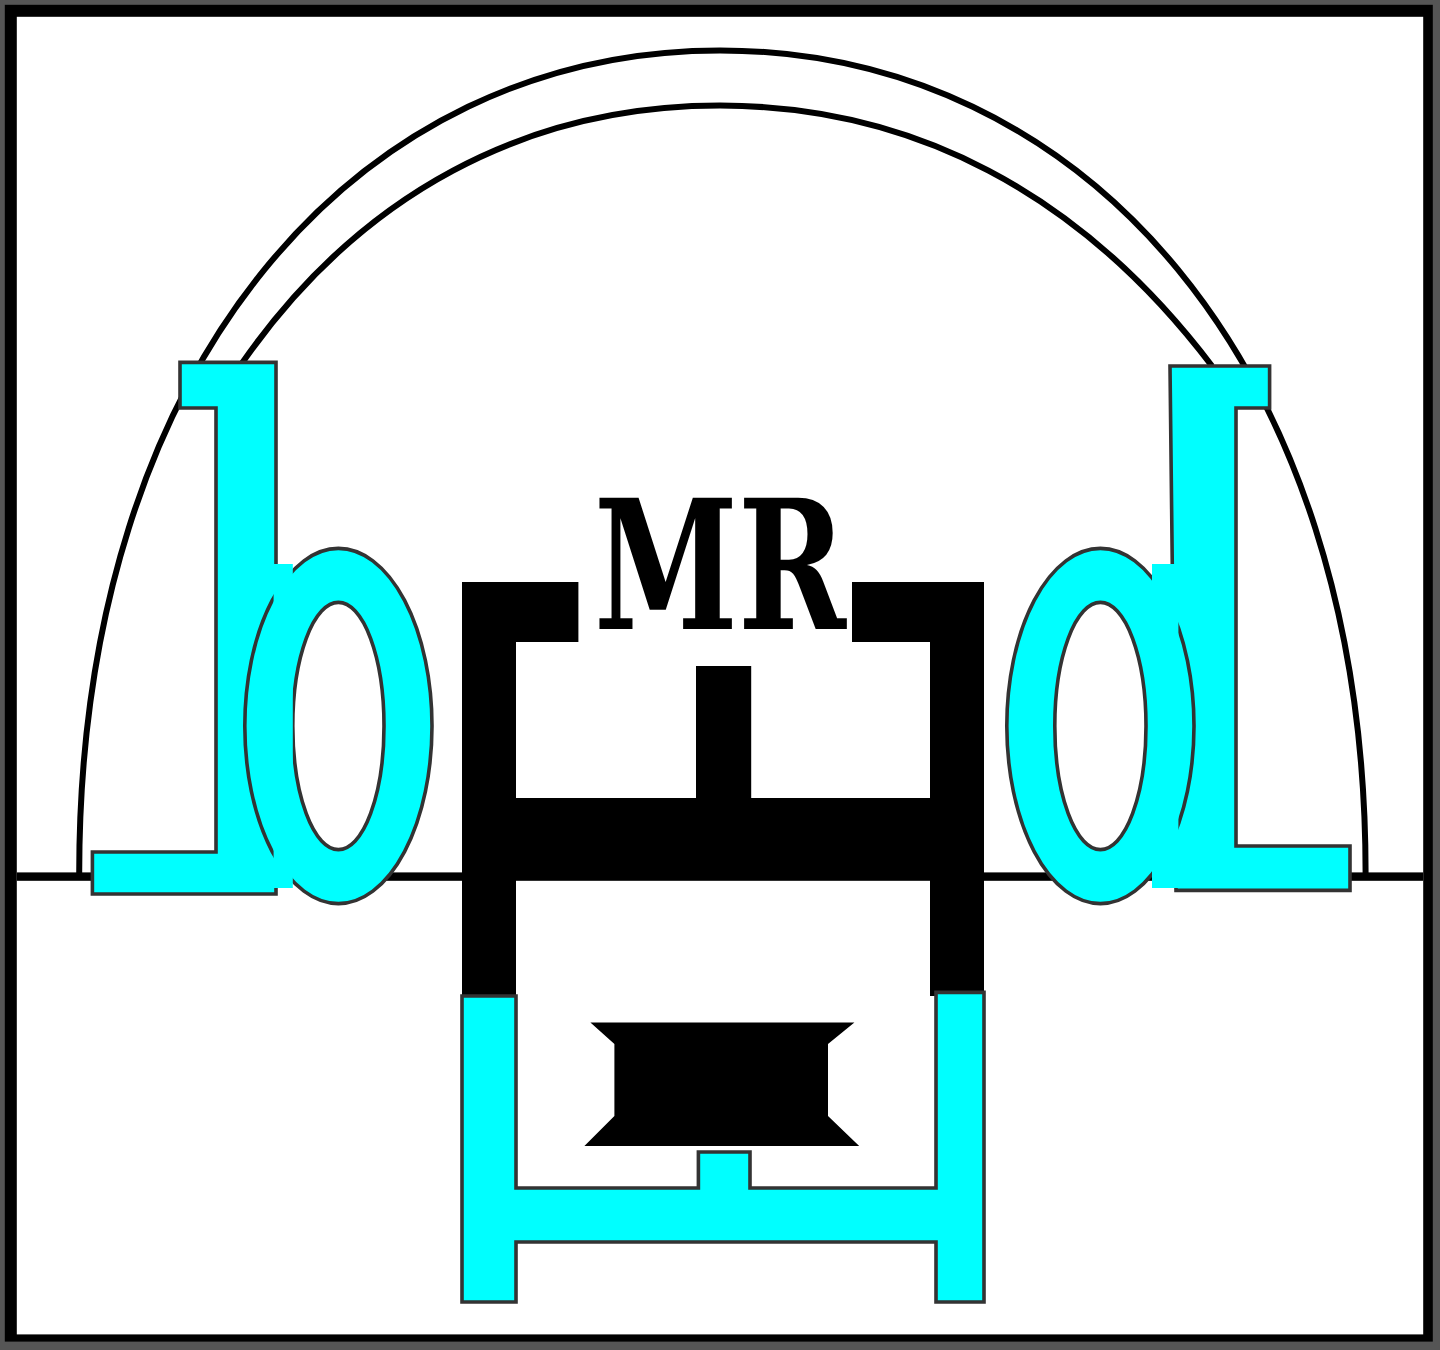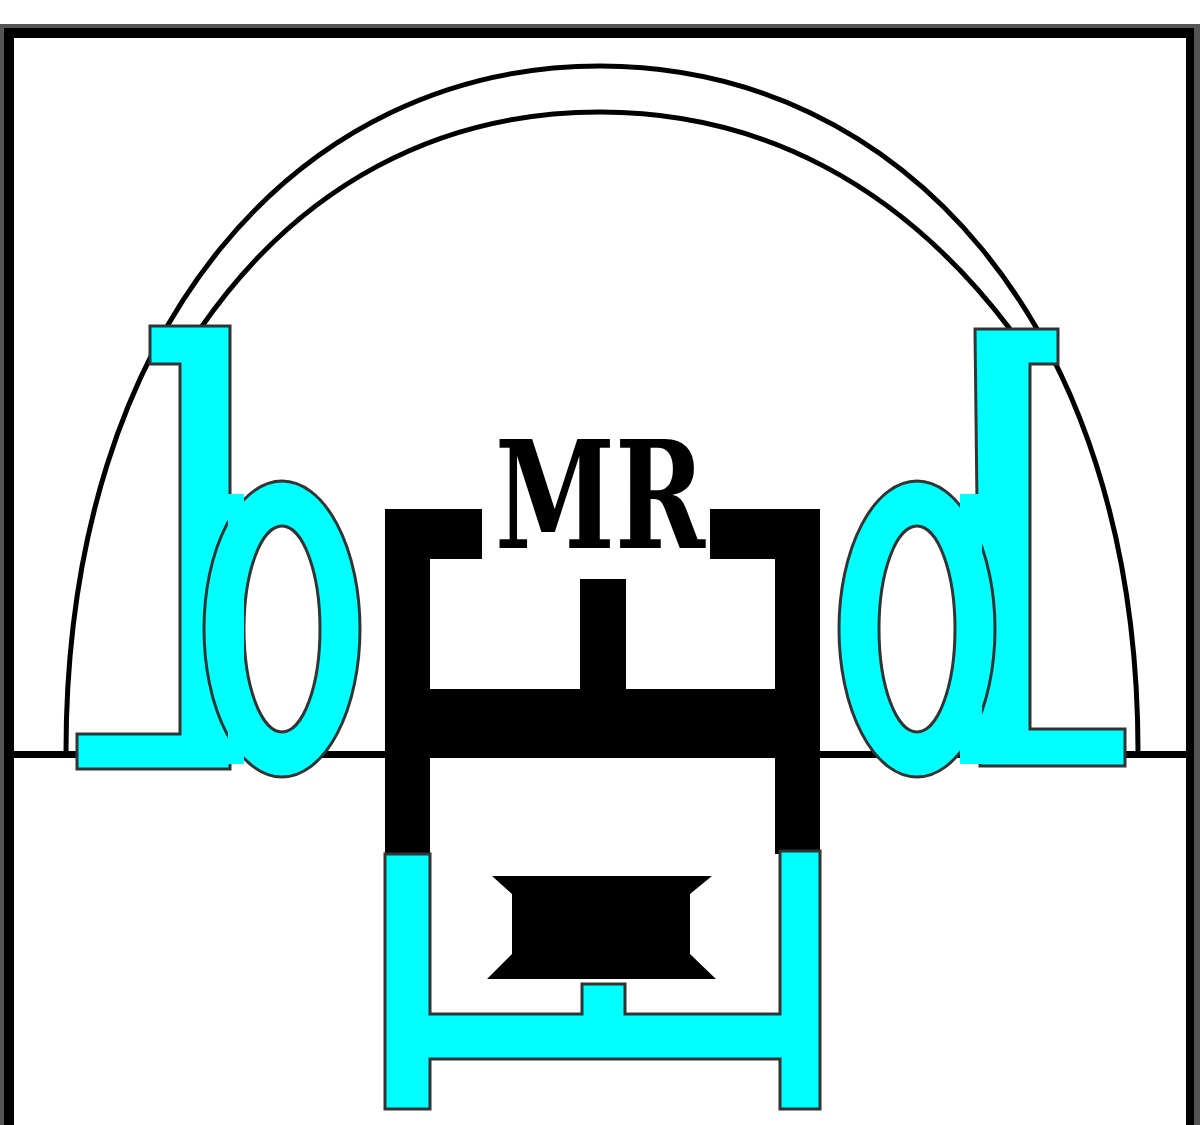--- a/index.html
+++ b/index.html
@@ -1,17 +1,17 @@
 <!DOCTYPE html>
 <html><head>
   <meta charset="utf-8">
   <style>
     html, body { margin: 0; padding: 0; background: #ffffff; }
     body { width: 1200px; height: 1125px; overflow: hidden; position: relative; }
-    .logo-wrap { position: absolute; left: 0; top: 0; width: 1200px; height: 796px; margin-top: 24px; }
+    .logo-wrap { position: absolute; left: 0; top: 0; width: 1200px; height: 796px; }
     svg { display: block; }
     .mr-text { font-family: "DejaVu Serif", "Liberation Serif", serif; font-weight: bold; }
   </style>
 </head>
 <body>
 
 <div class="logo-wrap">
   <svg width="1200" height="1125" viewBox="0 0 1200 1125">
 
     <rect x="0" y="0" width="1200" height="1125" fill="#555555"></rect>

